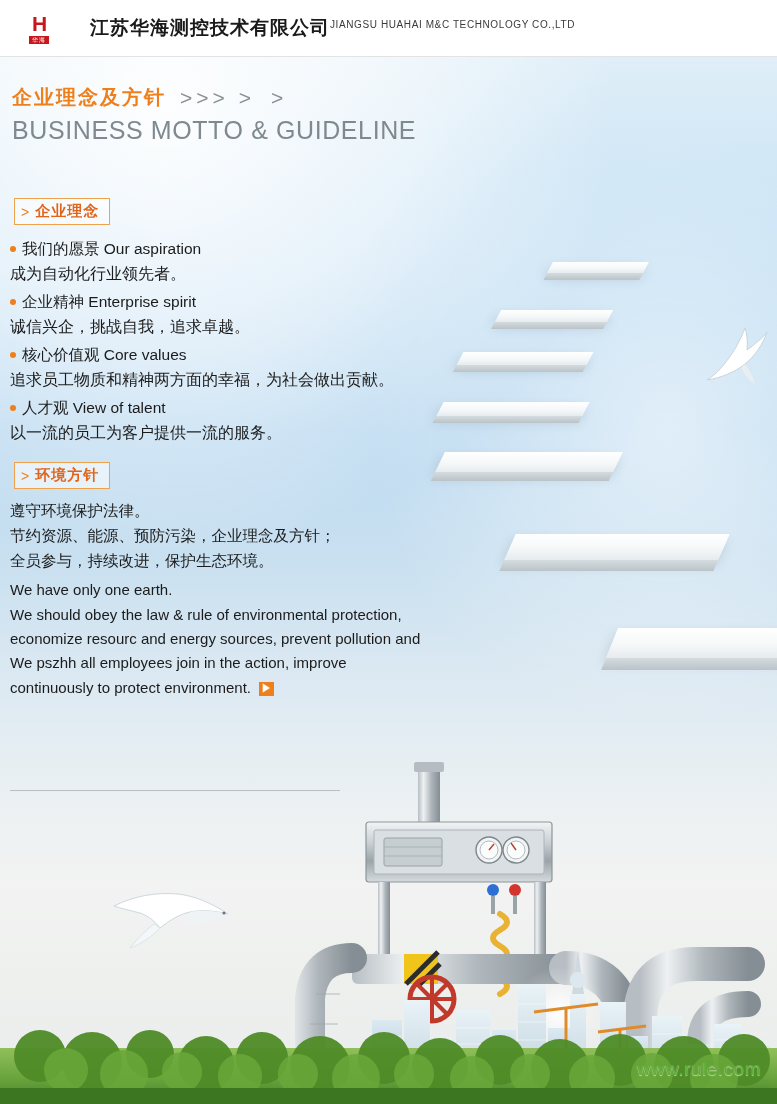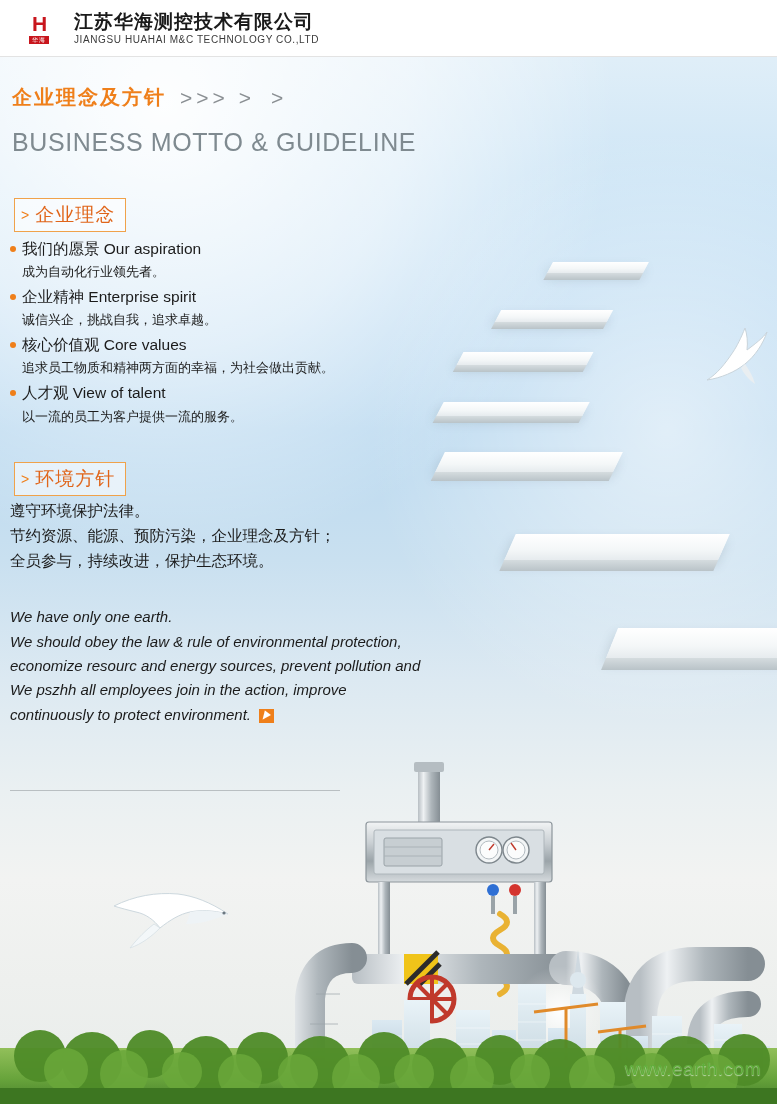--- a/index.html
+++ b/index.html
@@ -84,23 +84,22 @@
   .logo-sub {
     margin-top: 2px;
     font-size: 6px;
     color: #ffffff;
     background: #c8161d;
     padding: 1px 3px;
     letter-spacing: 1px;
     line-height: 1;
   }
   .header-titles {
-    margin-left: 12px;
+    margin-left: 28px;
     display: flex;
-    flex-direction: column;
     justify-content: flex-start;
   }
   .company-cn {
     font-size: 19px;
     font-weight: 700;
     color: #1a1a1a;
     letter-spacing: 1px;
     line-height: 1.15;
   }
   .company-en {
@@ -135,21 +134,21 @@
     align-items: center;
     color: #8a8f93;
     font-size: 21px;
     line-height: 1;
     font-family: "Liberation Sans", sans-serif;
   }
   .chev-group span { margin-right: 4px; }
   .chev-group span.sp1 { margin-left: 10px; }
   .chev-group span.sp2 { margin-left: 16px; }
   .title-en {
-    margin-top: 20px;
+    margin-top: 8px;
     font-size: 25px;
     color: #7f8a90;
     letter-spacing: 0.6px;
     font-weight: 400;
   }
 
   
   .sec-head {
     display: inline-flex;
     align-items: center;
@@ -157,22 +156,22 @@
     background: rgba(255,255,255,0.55);
     padding: 3px 10px 3px 6px;
   }
   .sec-head .arrow {
     color: #ef7f1a;
     font-size: 14px;
     margin-right: 6px;
     line-height: 1;
   }
   .sec-head .label {
-    font-size: 19px;
-    font-weight: 400;
+    font-size: 15px;
+    font-weight: 700;
     color: #e0651a;
     letter-spacing: 1px;
   }
 
   .sec1 { position: absolute; left: 14px; top: 198px; z-index: 30; }
   .sec2 { position: absolute; left: 14px; top: 462px; z-index: 30; }
 
   
   .block-philosophy {
     position: absolute;
@@ -193,44 +192,43 @@
     width: 6px;
     height: 6px;
     border-radius: 50%;
     background: #ef7f1a;
     margin-right: 6px;
     flex: 0 0 auto;
     position: relative;
     top: -2px;
   }
   .pitem .desc {
-    font-size: 13px;
+    font-size: 16px;
     color: #1b1b1b;
     line-height: 1.62;
-    margin-left: 12px;
+    margin-left: 0px;
   }
 
   .block-env {
     position: absolute;
     left: 10px;
     top: 498px;
     width: 500px;
     z-index: 30;
   }
   .block-env .cn-line {
     font-size: 15.5px;
     color: #1b1b1b;
     line-height: 1.62;
   }
   .block-env .en-para {
-    margin-top: 32px;
+    margin-top: 5px;
     font-size: 15px;
     color: #1b1b1b;
     line-height: 1.62;
-    font-style: italic;
   }
   .en-line { display: block; }
   .inline-arrow {
     display: inline-block;
     vertical-align: middle;
     margin-left: 8px;
     color: #ffffff;
     background: #ef7f1a;
     font-size: 11px;
     line-height: 13px;
@@ -586,15 +584,15 @@
       <circle cx="414" cy="330" r="20"></circle>
         <circle cx="472" cy="334" r="22"></circle>
         <circle cx="530" cy="330" r="20"></circle>
       <circle cx="592" cy="334" r="23"></circle>
         <circle cx="652" cy="330" r="21"></circle>
         <circle cx="714" cy="334" r="24"></circle>
     </g>
     <rect x="0" y="344" width="777" height="16" fill="#3d7621"></rect>
   </svg>
 
-  <div class="watermark">www.earth.com</div>
+  <div class="watermark">www.rule.com</div>
 
 </div>
 
 </body></html>

